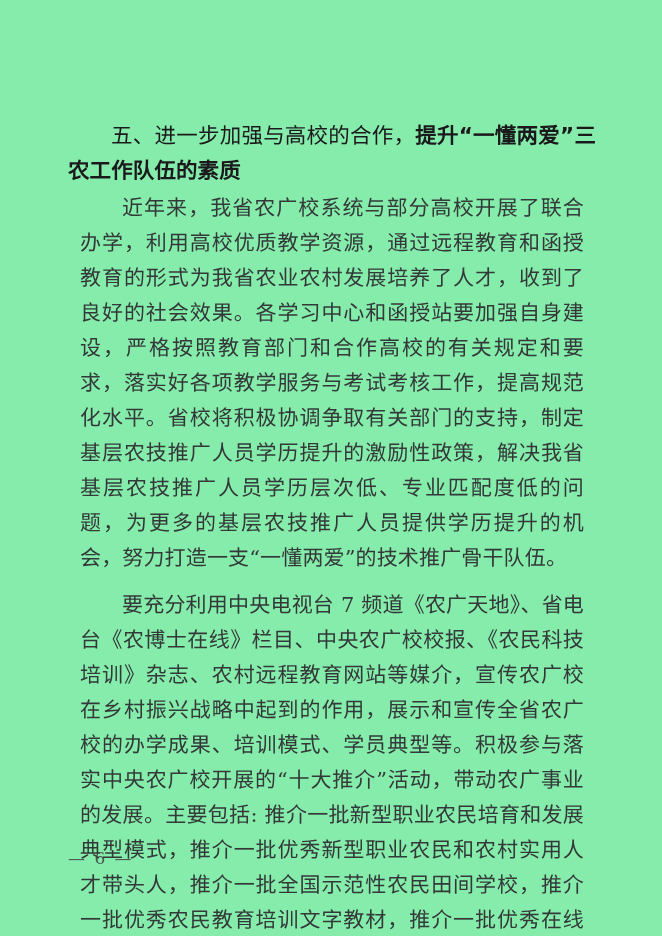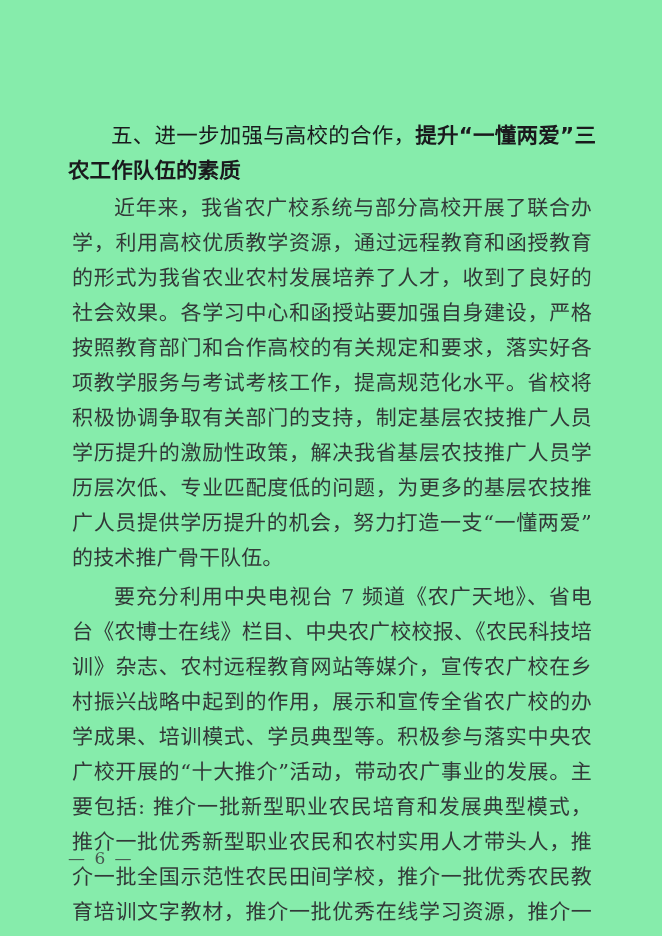--- a/index.html
+++ b/index.html
@@ -57,21 +57,21 @@
 
   
   .para {
     font-family: "DejaVu Serif", "Liberation Serif", serif;
     font-size: 21px;
     line-height: 35px;
     color: #2a2a2e;
     text-align: justify;
     text-justify: inter-character;
     text-indent: 42px;
-    margin: 4px;
+    margin: 12px;
     letter-spacing: 0.15px;
     
     opacity: 0.93;
   }
   .para-after-h1 { margin-top: 3px; }
   .para-after-h2 { margin-top: 3px; }
 
   
   .para::after,
   .heading::after {

